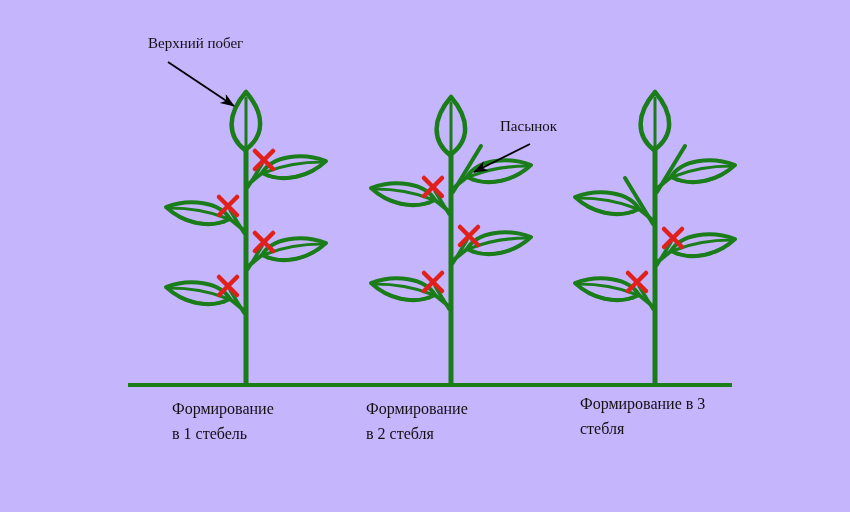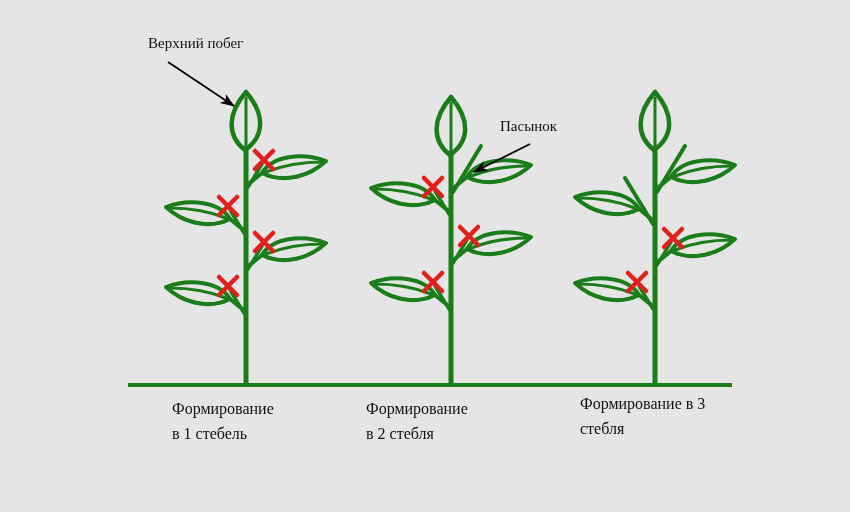--- a/index.html
+++ b/index.html
@@ -11,21 +11,21 @@
   body {
     width: 850px;
     height: 512px;
     overflow: hidden;
     font-family: "Liberation Serif", "DejaVu Serif", serif;
   }
   #diagram-root {
     position: relative;
     width: 850px;
     height: 512px;
-    background: #e5e5e5;
+    background: #c4b5fd;
   }
   #scene {
     position: absolute;
     left: 0;
     top: 0;
     width: 850px;
     height: 512px;
     display: block;
   }
   .label-text {

